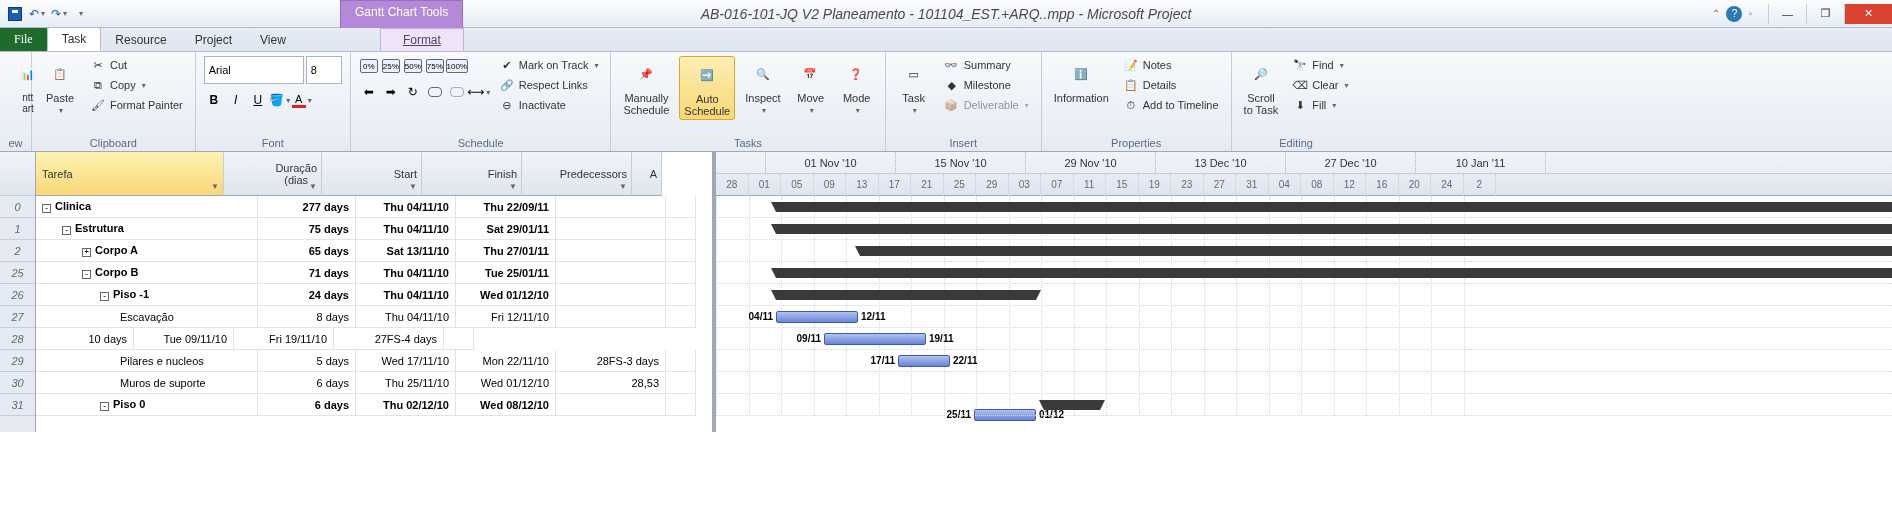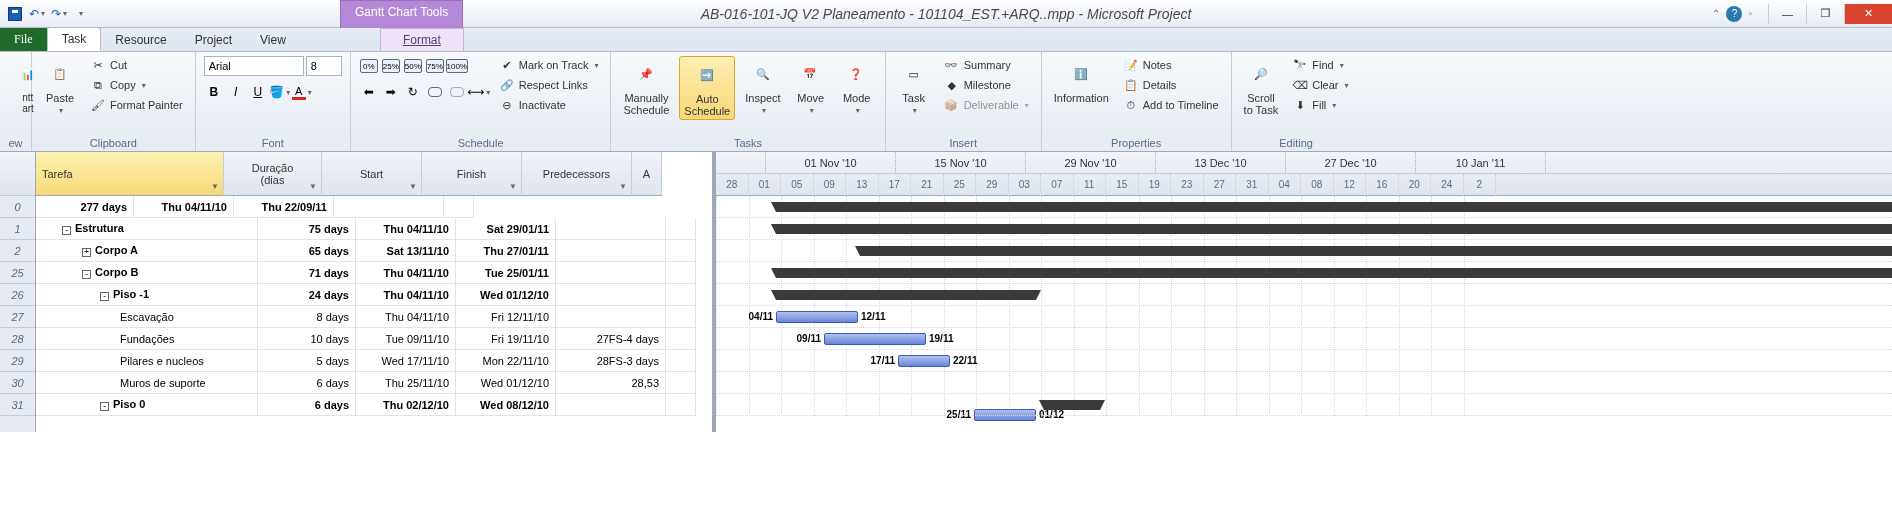--- a/index.html
+++ b/index.html
@@ -31,38 +31,38 @@
 .ribbon { height: 100px; background: linear-gradient(#f7f9fc,#e6ebf3); border-bottom:1px solid #9fa8b8; display:flex; }
 .group { border-right:1px solid #c7cdd8; padding:4px 8px 2px 8px; display:flex; flex-direction:column; justify-content:space-between; }
 .group-body { display:flex; gap:6px; align-items:flex-start; flex:1; }
 .group-label { text-align:center; font-size:11px; color:#5a6a85; padding-top:2px; }
 .bigbtn { display:flex; flex-direction:column; align-items:center; gap:2px; padding:2px 4px; font-size:11px; color:#333; cursor:pointer;}
 .bigbtn .ic { width:32px; height:32px; display:flex; align-items:center; justify-content:center; }
 .smallrow { display:flex; flex-direction:column; gap:2px; }
 .smallbtn { display:flex; align-items:center; gap:4px; padding:1px 4px; font-size:11px; color:#333; cursor:pointer; }
 .smallbtn .ic { width:16px; height:16px; display:flex; align-items:center; justify-content:center; }
 .dd::after{content:"▾"; font-size:8px; color:#666; margin-left:2px;}
-.font-sel { border:1px solid #aab3c2; background:#fff; height:20px; font-size:11px; padding:0 4px; }
+.font-sel { border:1px solid #aab3c2; background:#fff; height:28px; font-size:11px; padding:0 4px; }
 .font-sel.name{width:100px;} .font-sel.size{width:36px;}
 .btnrow { display:flex; gap:2px; }
 .sqbtn { width:20px; height:20px; border:1px solid transparent; display:flex; align-items:center; justify-content:center; font-size:12px; cursor:pointer; }
 .bold{font-weight:bold;} .ital{font-style:italic;} .und{text-decoration:underline;}
 .colorbar{width:14px;height:3px;display:block;}
 .pct-badge{width:26px;height:14px;border:1px solid #5a6a85;border-radius:2px;font-size:8px;display:flex;align-items:center;justify-content:center;background:#eef2f8;}
 .link-ic{width:14px;height:10px;border:1px solid #5a6a85;border-radius:4px;position:relative;}
 .auto-active{background:linear-gradient(#fdeeb3,#f8d776);border:1px solid #d9a72f;border-radius:3px;}
 
 
 .workspace { display:flex; height: 280px; }
 .leftedge { width:36px; background:#e6ebf3; border-right:1px solid #9fa8b8; }
 .rownum { height:22px; border-bottom:1px solid #c7cdd8; text-align:center; font-size:11px; color:#5a6a85; font-style:italic; line-height:22px; }
 .rownum.hdr{height:44px;background:linear-gradient(#f1f4f9,#dfe5ee);}
 .tablewrap { width: 680px; border-right:4px solid #9fa8b8; }
 .thead { display:flex; height:44px; }
-.th { background:linear-gradient(#f1f4f9,#dfe5ee); border-right:1px solid #c7cdd8; border-bottom:1px solid #9fa8b8; display:flex; align-items:center; justify-content:center; font-size:11px; color:#333; position:relative; padding:2px 4px; }
+.th { background:linear-gradient(#f1f4f9,#dfe5ee); border-right:1px solid #c7cdd8; border-bottom:1px solid #9fa8b8; display:flex; align-items:center; justify-content:flex-end; font-size:11px; color:#333; position:relative; padding:2px 4px; }
 .th.active{background:linear-gradient(#fdf3b3,#f8d776);}
 .th .ddarr{position:absolute;right:4px;bottom:4px;font-size:8px;color:#666;}
 .col-tarefa{width:188px;justify-content:flex-start;padding-left:6px;}
 .col-dur{width:98px;}
 .col-start{width:100px;}
 .col-fin{width:100px;}
 .col-pred{width:110px;}
 .col-a{width:30px;}
 .trow{display:flex;height:22px;}
 .td{border-right:1px solid #e0e3ea;border-bottom:1px solid #e0e3ea;font-size:11px;padding:0 6px;display:flex;align-items:center;}
@@ -382,20 +382,23 @@
       <div class="th col-pred">
           <span>Predecessors</span>
           <span class="ddarr">▼</span>
         </div>
       <div class="th col-a">
           <span>A</span>
         </div>
     </div>
     <div id="tbody">
         <div class="trow">
+          <div class="td tarefa summary">
+            <span class=""><span class="outline-btn">-</span>Clinica</span>
+          </div>
     <div class="td dur summary">277 days</div>
     <div class="td start summary">Thu 04/11/10</div>
     <div class="td fin summary">Thu 22/09/11</div>
     <div class="td pred"></div>
     <div class="td a"></div>
         </div>
         <div class="trow">
           <div class="td tarefa summary">
             <span class="indent1"><span class="outline-btn">-</span>Estrutura</span>
           </div>
@@ -439,23 +442,20 @@
           <div class="td tarefa ">
             <span class="indent4">Escavação</span>
           </div>
     <div class="td dur ">8 days</div>
     <div class="td start ">Thu 04/11/10</div>
     <div class="td fin ">Fri 12/11/10</div>
     <div class="td pred"></div>
     <div class="td a"></div>
         </div>
         <div class="trow">
-          <div class="td tarefa ">
-            <span class="indent4">Fundações</span>
-          </div>
     <div class="td dur ">10 days</div>
     <div class="td start ">Tue 09/11/10</div>
     <div class="td fin ">Fri 19/11/10</div>
     <div class="td pred">27FS-4 days</div>
     <div class="td a"></div>
         </div>
         <div class="trow">
           <div class="td tarefa ">
             <span class="indent4">Pilares e nucleos</span>
           </div>

